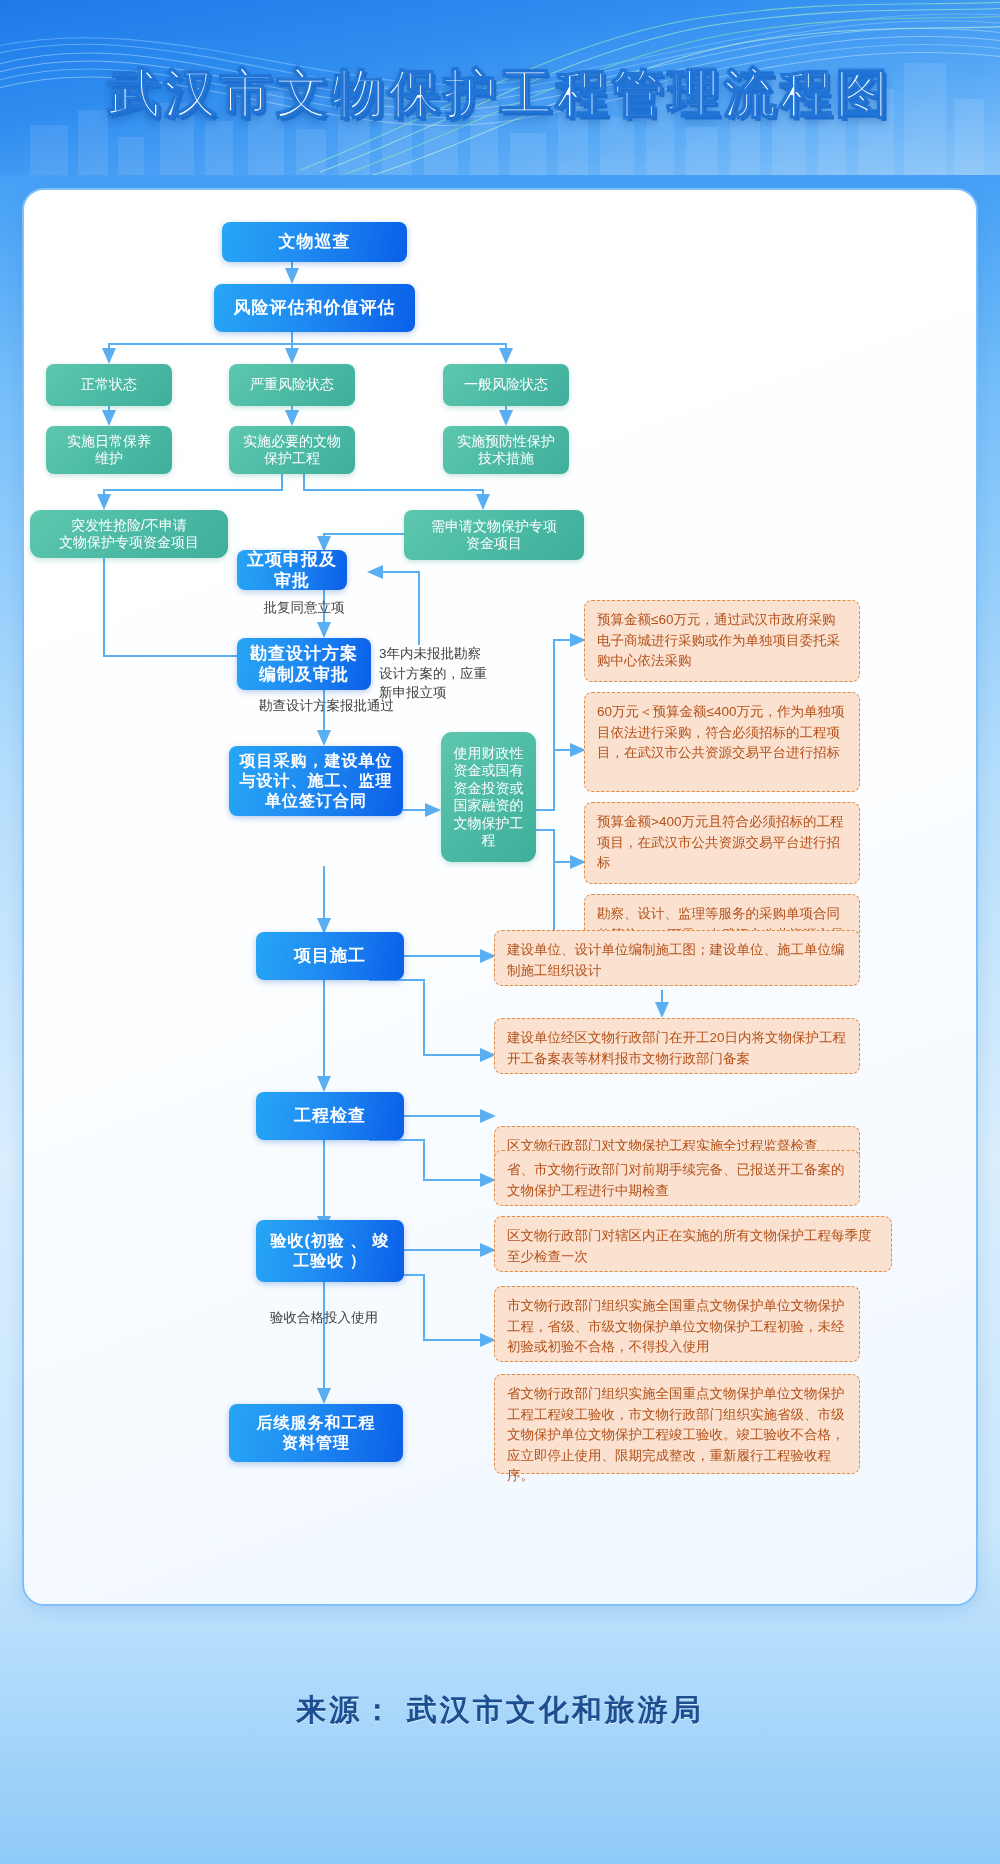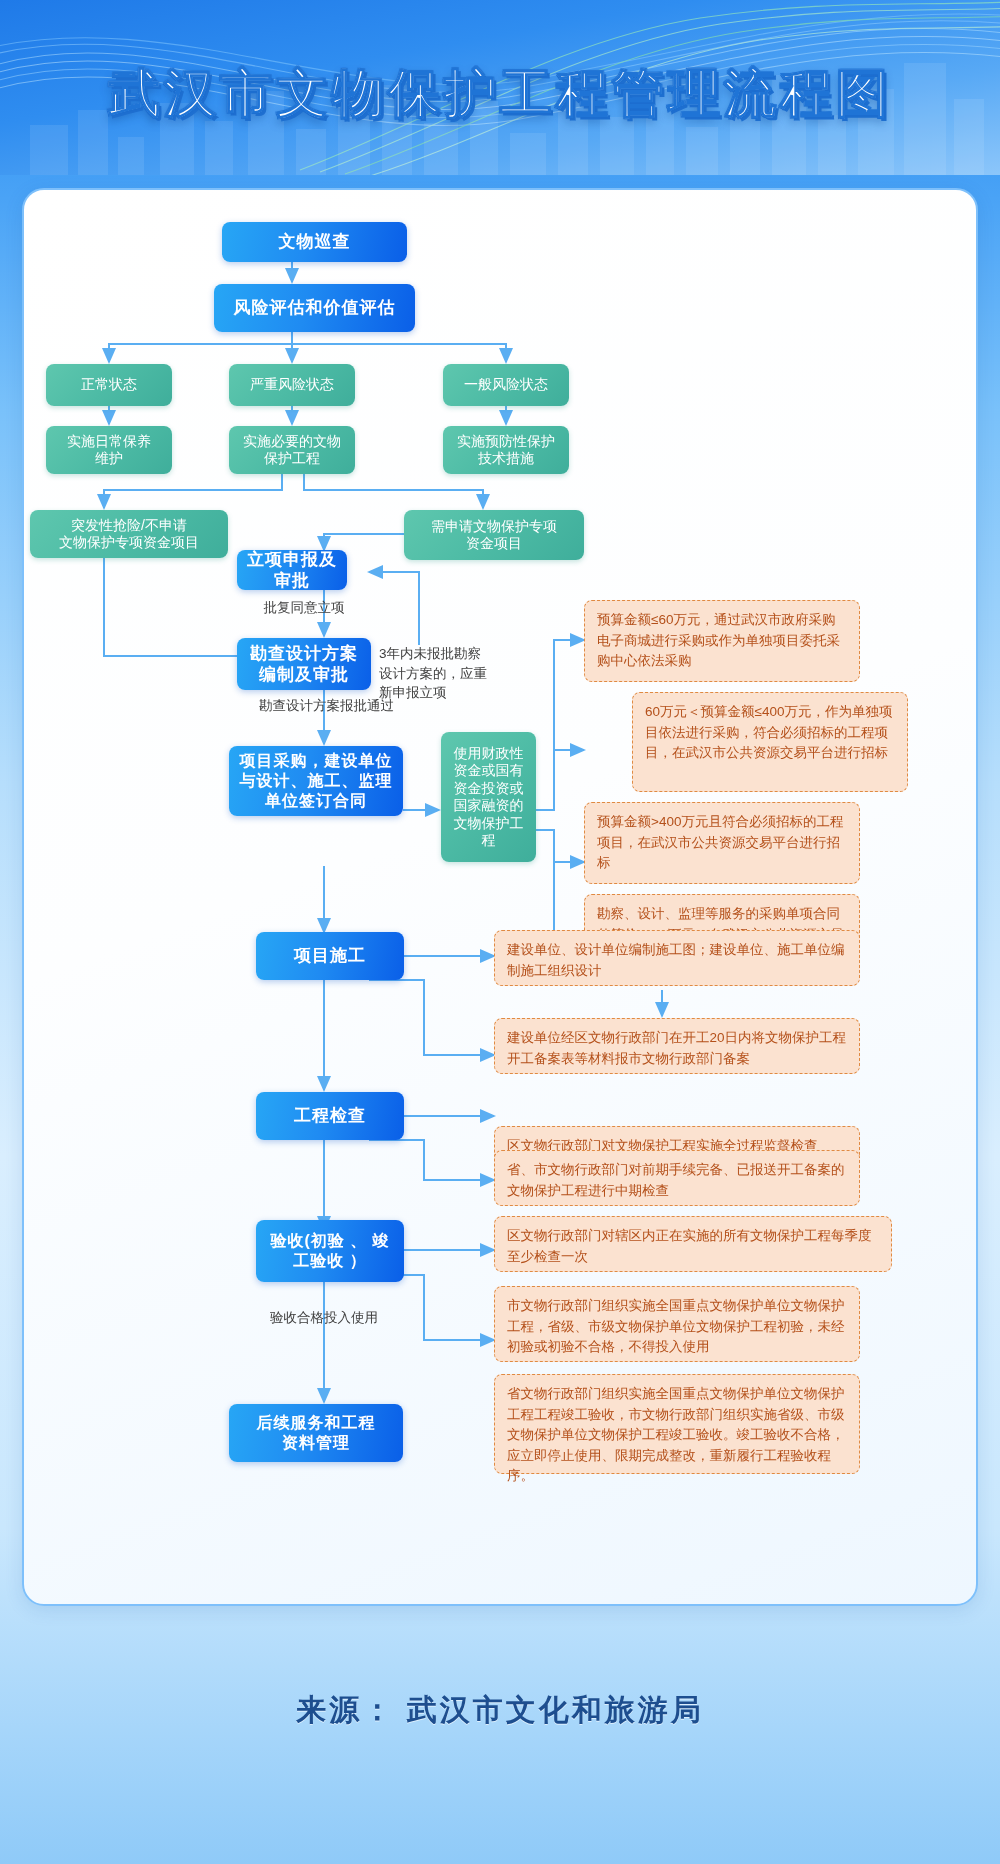--- a/index.html
+++ b/index.html
@@ -64,21 +64,21 @@
     font-size: 17px;
     letter-spacing: 1px;
     box-shadow: 0 2px 6px rgba(20,90,200,.30);
   }
   .blue.small { font-size: 16px; }
   .green {
     background: linear-gradient(135deg, #5ec7ae 0%, #4dbba5 50%, #3fae9b 100%);
     font-size: 14px;
     box-shadow: 0 2px 5px rgba(40,150,130,.25);
   }
-  .green.sm { font-size: 14px; }
+  .green.sm { font-size: 14px; border-radius: 11px; }
 
   .callout {
     position: absolute;
     background: #fbe2d0;
     border: 1.6px dashed #e08a42;
     border-radius: 8px;
     color: #b4501a;
     font-size: 13.5px;
     line-height: 1.52;
     padding: 9px 12px;
@@ -257,21 +257,21 @@
 单位签订合同</div>
 
     <div class="node green sm" style="left:417px; top:542px; width:95px; height:130px; font-size:14px;">使用财政性
 资金或国有
 资金投资或
 国家融资的
 文物保护工
 程</div>
 
     <div class="callout" style="left:560px; top:410px; width:276px; height:82px;">预算金额≤60万元，通过武汉市政府采购电子商城进行采购或作为单独项目委托采购中心依法采购</div>
-    <div class="callout" style="left:560px; top:502px; width:276px; height:100px;margin-left:48px;">60万元＜预算金额≤400万元，作为单独项目依法进行采购，符合必须招标的工程项目，在武汉市公共资源交易平台进行招标</div>
+    <div class="callout" style="left:560px; top:502px; width:276px; height:100px;">60万元＜预算金额≤400万元，作为单独项目依法进行采购，符合必须招标的工程项目，在武汉市公共资源交易平台进行招标</div>
     <div class="callout" style="left:560px; top:612px; width:276px; height:82px;">预算金额&gt;400万元且符合必须招标的工程项目，在武汉市公共资源交易平台进行招标</div>
     <div class="callout" style="left:560px; top:704px; width:276px; height:82px;">勘察、设计、监理等服务的采购单项合同估算价&gt;100万元，在武汉市公共资源交易平台进行招标</div>
 
     <div class="node blue" style="left:232px; top:742px; width:148px; height:48px;">项目施工</div>
 
     <div class="callout" style="left:470px; top:740px; width:366px; height:56px;">建设单位、设计单位编制施工图；建设单位、施工单位编制施工组织设计</div>
     <div class="callout" style="left:470px; top:828px; width:366px; height:56px;">建设单位经区文物行政部门在开工20日内将文物保护工程开工备案表等材料报市文物行政部门备案</div>
     <div class="callout" style="left:470px; top:900px; width:366px; height:42px;margin-top:36px;">区文物行政部门对文物保护工程实施全过程监督检查</div>
 
     <div class="node blue" style="left:232px; top:902px; width:148px; height:48px;">工程检查</div>

